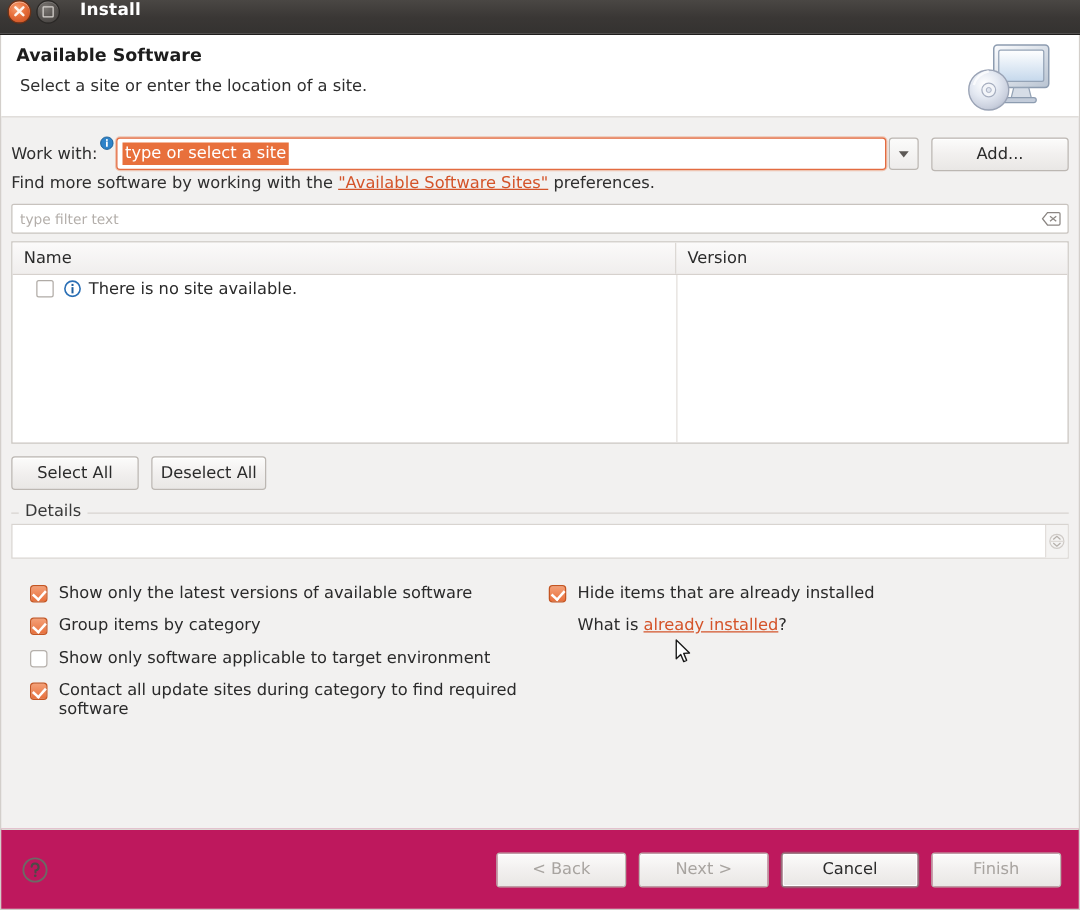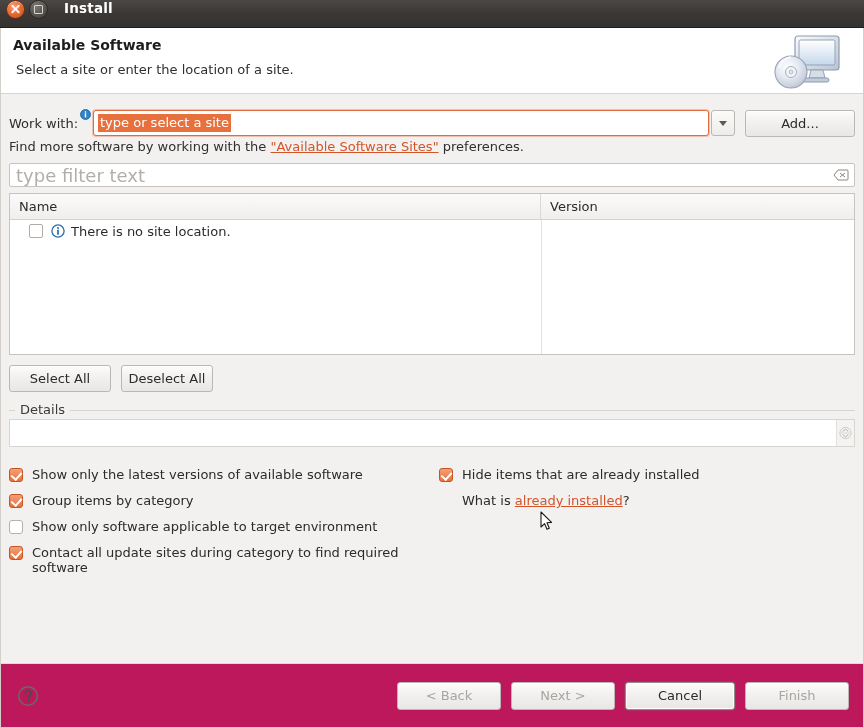--- a/index.html
+++ b/index.html
@@ -224,21 +224,21 @@
     border: 1px solid #c8c3be;
     border-radius: 2px;
     display: flex;
     align-items: center;
     box-sizing: border-box;
     padding-left: 6px;
   }
   .filter-ph {
     flex: 1 1 auto;
     color: #b3aeaa;
-    font-size: 18px;
+    font-size: 11px;
   }
   .filter-clear {
     width: 26px;
     height: 22px;
     display: flex;
     align-items: center;
     justify-content: center;
     flex: 0 0 auto;
   }
 
@@ -369,21 +369,21 @@
     width: 5px; height: 8px;
     border: solid #ffffff;
     border-width: 0 2px 2px 0;
     transform: rotate(42deg);
   }
   .chk-off {
     background: #ffffff;
     border: 1px solid #b5b0ab;
   }
   .opt-label { font-size: 13px; color: #2b2b2b; line-height: 15px; }
-  .col-left { position: absolute; left: 0; top: 0; width: 420px; }
+  .col-left { position: absolute; left: 15px; top: 0; width: 420px; }
   .col-right { position: absolute; left: 430px; top: 0; width: 420px; }
   .whatis {
     margin-left: 23px;
     margin-top: 3px;
     font-size: 13px;
     color: #2b2b2b;
   }
 
   
   .footer {
@@ -508,21 +508,21 @@
         <div class="col-div"></div>
         <div class="tree-row">
           <span class="cb"></span>
           <span class="row-info">
             <svg viewBox="0 0 14 14" width="14" height="14">
               <circle cx="7" cy="7" r="6.1" fill="#ffffff" stroke="#2a6fb5" stroke-width="1.3"></circle>
               <rect x="6.2" y="5.7" width="1.6" height="5" fill="#1f5e9e"></rect>
               <rect x="6.2" y="3.1" width="1.6" height="1.7" fill="#1f5e9e"></rect>
             </svg>
           </span>
-          <span class="row-text">There is no site location.</span>
+          <span class="row-text">There is no site available.</span>
         </div>
       </div>
     </div>
 
     <div class="selrow">
       <button class="btn btn-sel">Select All</button>
       <button class="btn btn-desel">Deselect All</button>
     </div>
 
     <div class="details">

